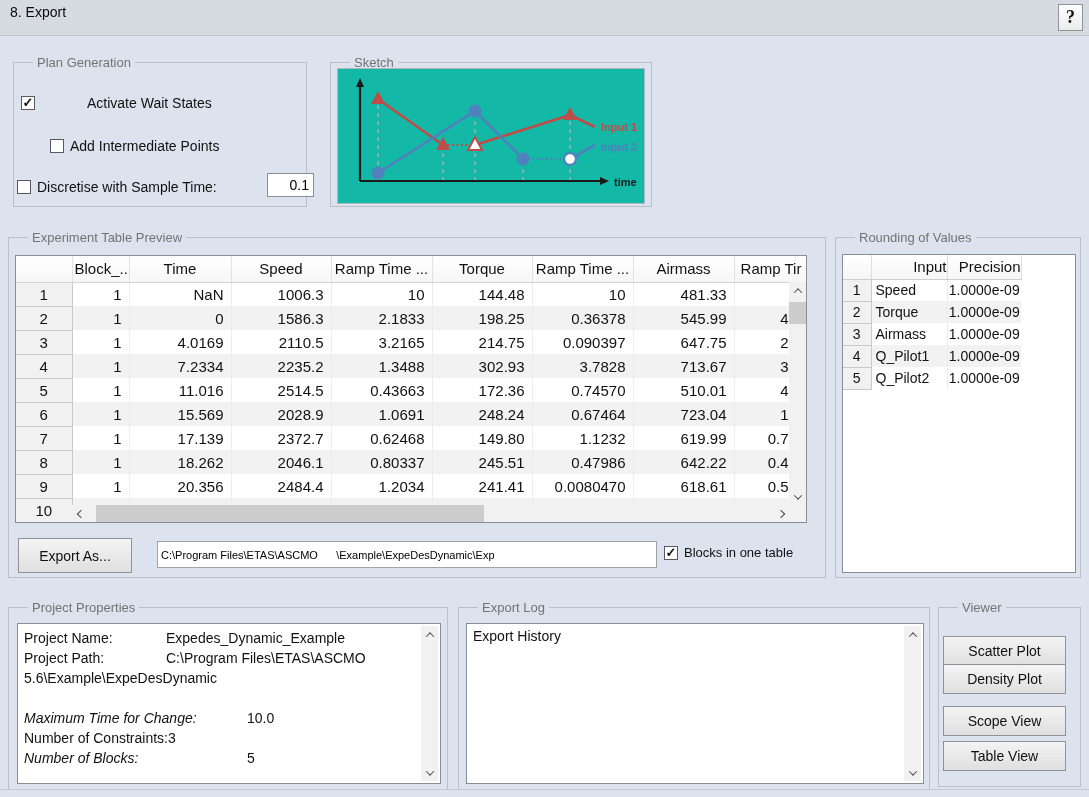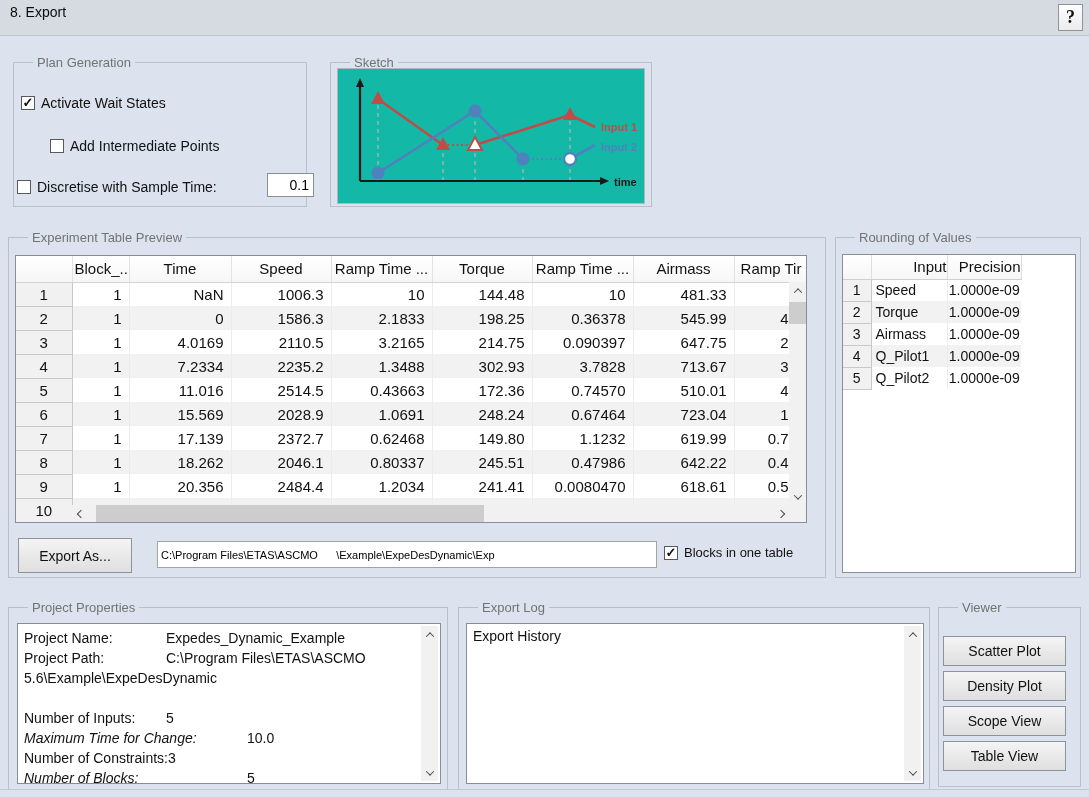--- a/index.html
+++ b/index.html
@@ -139,21 +139,21 @@
 </head>
 <body>
 
 <div class="titlebar">
   <div class="page-title">8. Export</div>
   <button class="help-btn">?</button>
 </div>
 
 <div class="group" style="left:13px;top:62px;width:294px;height:145px;">
   <div class="group-title">Plan Generation</div>
-  <div class="cb-row" style="left:7px;top:32px;">
+  <div class="cb-row" style="left:7px;top:32px;gap:46px;">
     <span class="cb checked"></span>
     <span class="cb-label">Activate Wait States</span>
   </div>
   <div class="cb-row" style="left:36px;top:75px;">
     <span class="cb"></span>
     <span class="cb-label">Add Intermediate Points</span>
   </div>
   <div class="cb-row" style="left:3px;top:116px;">
     <span class="cb"></span>
     <span class="cb-label">Discretise with Sample Time:</span>
@@ -445,24 +445,20 @@
           <span>C:\Program Files\ETAS\ASCMO</span>
         </div>
         <div class="pp-line">
           <span class="pp-label">5.6\Example\ExpeDesDynamic</span>
           <span></span>
         </div>
         <div class="pp-line">
           <span class="pp-label"></span>
           <span></span>
         </div>
-        <div class="pp-line">
-          <span class="pp-label">Number of Inputs:</span>
-          <span>5</span>
-        </div>
         <div class="pp-line wide">
           <span class="pp-label">Maximum Time for Change:</span>
           <span>10.0</span>
         </div>
         <div class="pp-line">
           <span class="pp-label">Number of Constraints:</span>
           <span>3</span>
         </div>
         <div class="pp-line wide">
           <span class="pp-label">Number of Blocks:</span>
@@ -492,19 +488,19 @@
           <span class="chev down"></span>
         </div>
     </div>
   </div>
 </div>
 
 <div class="group" style="left:938px;top:607px;width:143px;height:180px;">
   <div class="group-title">Viewer</div>
   <div>
       <button class="win-btn viewer-btn" style="top: 28px;">Scatter Plot</button>
-      <button class="win-btn viewer-btn" style="top: 63px;">Density Plot</button>
+      <button class="win-btn viewer-btn" style="top: 56px;">Density Plot</button>
       <button class="win-btn viewer-btn" style="top: 98px;">Scope View</button>
       <button class="win-btn viewer-btn" style="top: 133px;">Table View</button>
     </div>
 </div>
 
 <div class="bottom-line"></div>
 
 </body></html>

